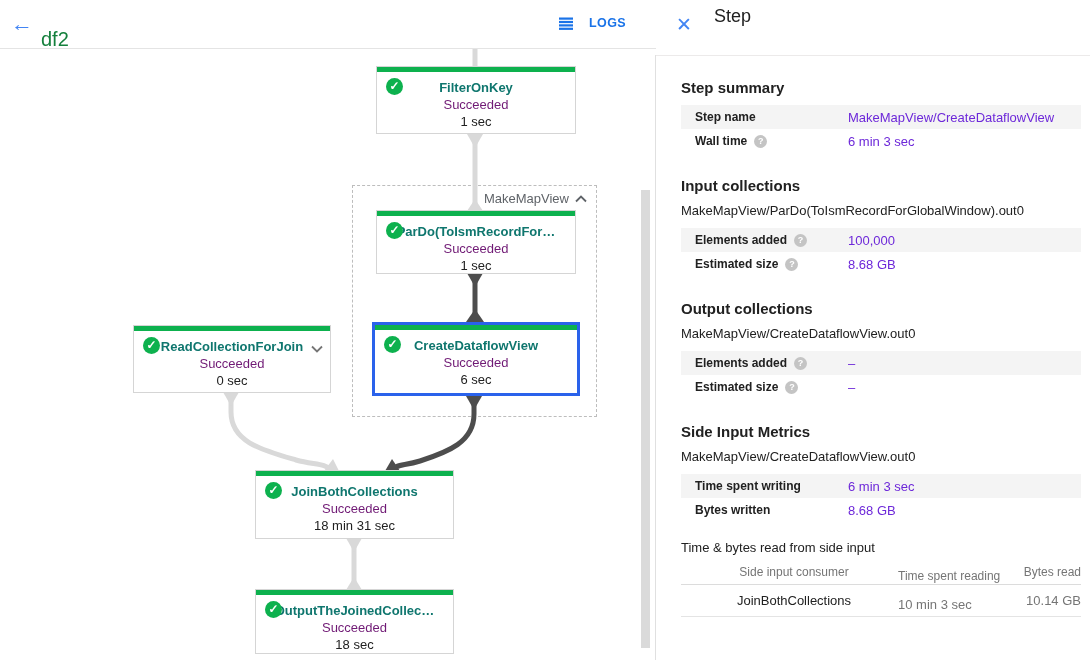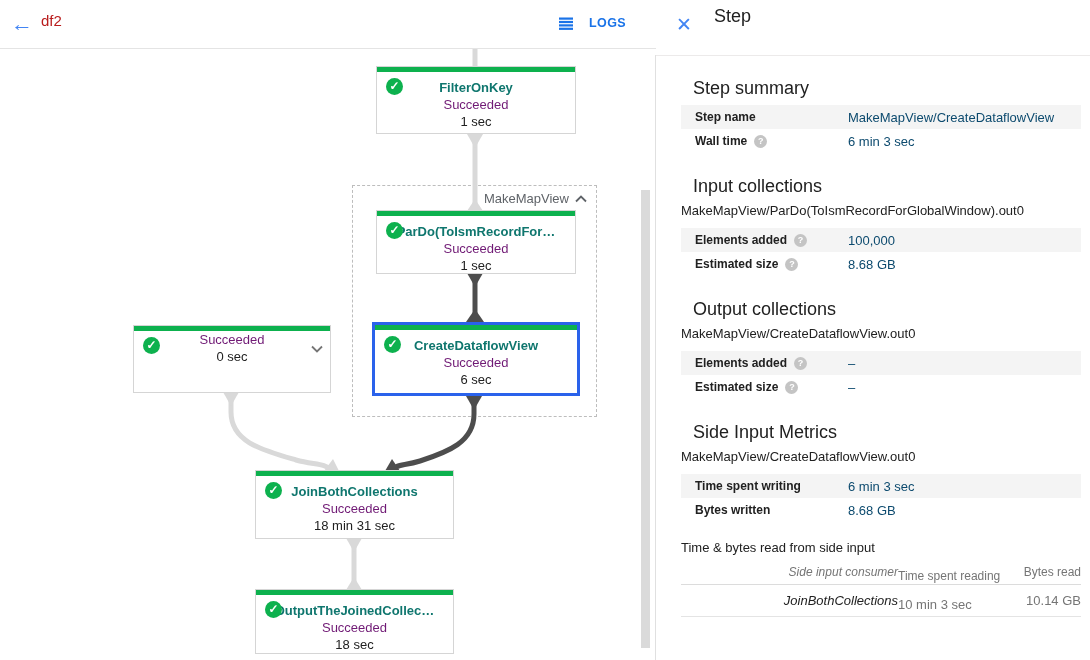--- a/index.html
+++ b/index.html
@@ -6,21 +6,21 @@
   body{
     width:1090px;height:660px;position:relative;overflow:hidden;
     background:#fff;font-family:"Liberation Sans",sans-serif;color:#212121;
   }
   
   .graph-pane{position:absolute;left:0;top:0;width:656px;height:660px;background:#fff;}
   .graph-toolbar{position:absolute;left:0;top:0;width:656px;height:48px;background:#fff;
     border-bottom:1px solid #e4e4e4;z-index:6;}
   .back-btn{position:absolute;left:8px;top:10px;width:28px;height:28px;color:#4285f4;
     font-size:22px;line-height:27px;text-align:center;cursor:pointer;}
-  .job-title{position:absolute;left:41px;top:12px;font-size:15px;color:#b91c1c;}
+  .job-title{position:absolute;left:41px;top:28px;font-size:20px;color:#15803d;}
   .logs-btn{position:absolute;right:30px;top:16px;display:flex;align-items:center;gap:16px;
     color:#1a73e8;font-size:12.5px;font-weight:bold;letter-spacing:.4px;cursor:pointer;}
 
   .edges{position:absolute;left:0;top:0;z-index:2;pointer-events:none;}
   .el{stroke:#d9d9d9;stroke-width:5;fill:none;}
   .ed{stroke:#4d4d4d;stroke-width:5;fill:none;}
   .tl{fill:#d9d9d9;} .td{fill:#4d4d4d;}
 
   .group-box{position:absolute;left:352px;top:185px;width:245px;height:232px;
     border:1px dashed #bdbdbd;background:#fff;z-index:1;box-sizing:border-box;}
@@ -48,37 +48,37 @@
     background:#dadada;z-index:4;cursor:pointer;}
   .pane-divider{position:absolute;left:655px;top:55px;width:1px;height:605px;background:#e0e0e0;z-index:6;}
 
   
   .panel{position:absolute;left:656px;top:0;width:434px;height:660px;background:#fff;}
   .panel-header{position:relative;height:55px;border-bottom:1px solid #eceaea;}
   .close-btn{position:absolute;left:16px;top:13px;width:24px;height:24px;color:#4285f4;
     font-size:19px;line-height:24px;text-align:center;cursor:pointer;}
   .panel-title{position:absolute;left:58px;top:6px;font-size:18px;color:#212121;}
   .panel-content{padding:0 9px 0 25px;}
-  .sec-heading{font-size:18px;color:#212121;margin:24px 12px 8px;line-height:18px;}
+  .sec-heading{font-size:15px;color:#212121;margin:24px 0 8px;line-height:18px;font-weight:bold;}
   .sec-heading.first{margin-top:23px;}
   .collection{font-size:13px;color:#212121;margin:4px 0 9px;line-height:16px;}
   .kv-row{display:flex;align-items:center;height:24px;padding-left:14px;padding-right:8px;}
   .kv-row.odd{background:#f4f4f4;}
   .kv-label{flex:0 0 153px;display:flex;align-items:center;gap:7px;font-size:12px;
     font-weight:bold;color:#212121;}
-  .kv-value{font-size:13px;color:#0c4a6e;}
+  .kv-value{font-size:13px;color:#6d28d9;}
   .help-icon{flex:0 0 13px;width:13px;height:13px;border-radius:50%;background:#c4c4c4;
     color:#fff;font-size:9px;font-weight:bold;line-height:13px;text-align:center;cursor:pointer;}
   .table-heading{font-size:13px;font-weight:normal;color:#212121;margin:18px 0 0;line-height:16px;}
   .si-table{margin-top:4px;}
   .si-head{display:flex;align-items:center;height:24px;border-bottom:1px solid #dcdcdc;
     font-size:12px;color:#757575;padding-left:9px;}
   .si-row{display:flex;align-items:center;height:31px;border-bottom:1px solid #e4e4e4;
     font-size:13px;padding-left:9px;}
-  .c1{flex:0 0 208px;text-align:right;font-style:italic;}
+  .c1{flex:0 0 208px;text-align:center;}
   .c2{flex:1;text-align:left;margin-top:8px;}
   .c3{flex:0 0 80px;text-align:right;}
   .si-row .c1{color:#212121;}
   .si-row .c2,.si-row .c3{color:#757575;}
 </style>
 </head>
 <body>
 
 <div class="graph-pane">
 
@@ -149,20 +149,21 @@
   </div>
 
   <div class="node" id="node-read">
     <div class="bar"></div>
     <span class="check">✓</span>
     <span class="node-chevron">
       <svg width="12" height="8" viewBox="0 0 12 8">
         <polyline points="1,1.5 6,6.5 11,1.5" fill="none" stroke="#757575" stroke-width="1.8"></polyline>
       </svg>
     </span>
+    <div class="title">ReadCollectionForJoin</div>
     <div class="status">Succeeded</div>
     <div class="time">0 sec</div>
   </div>
 
   <div class="node" id="node-join">
     <div class="bar"></div>
     <span class="check">✓</span>
     <div class="title">JoinBothCollections</div>
     <div class="status">Succeeded</div>
     <div class="time">18 min 31 sec</div>

